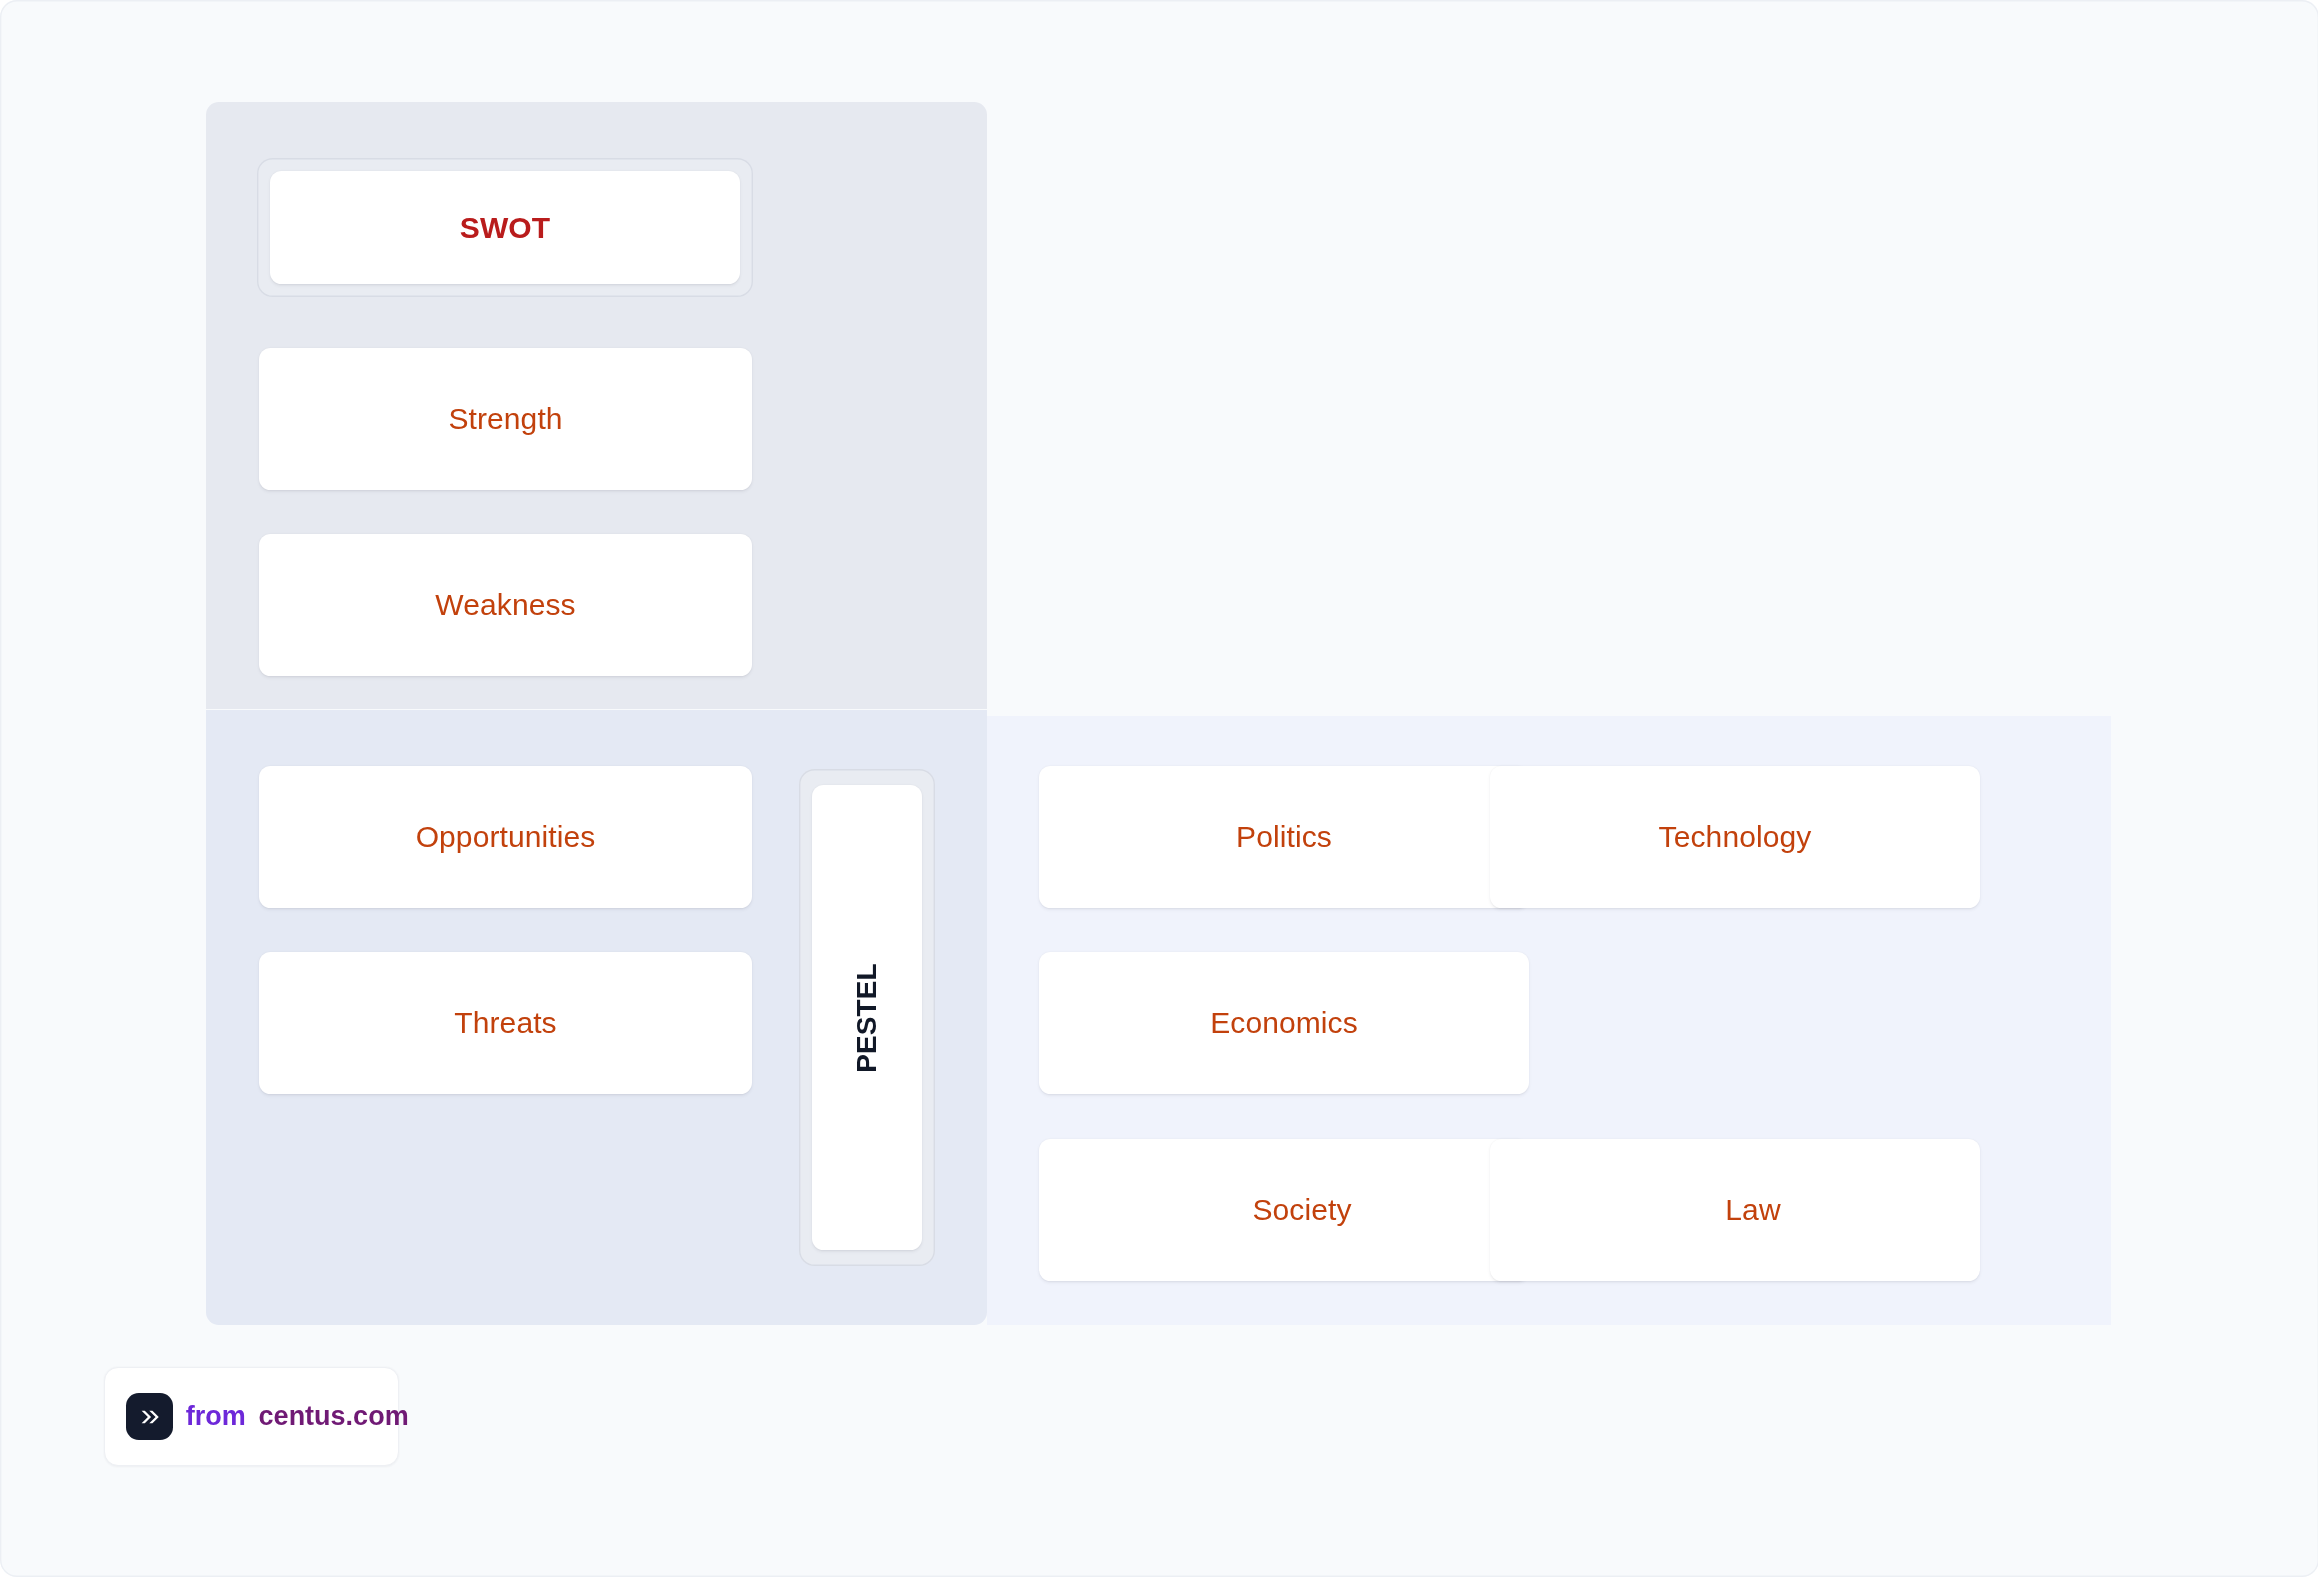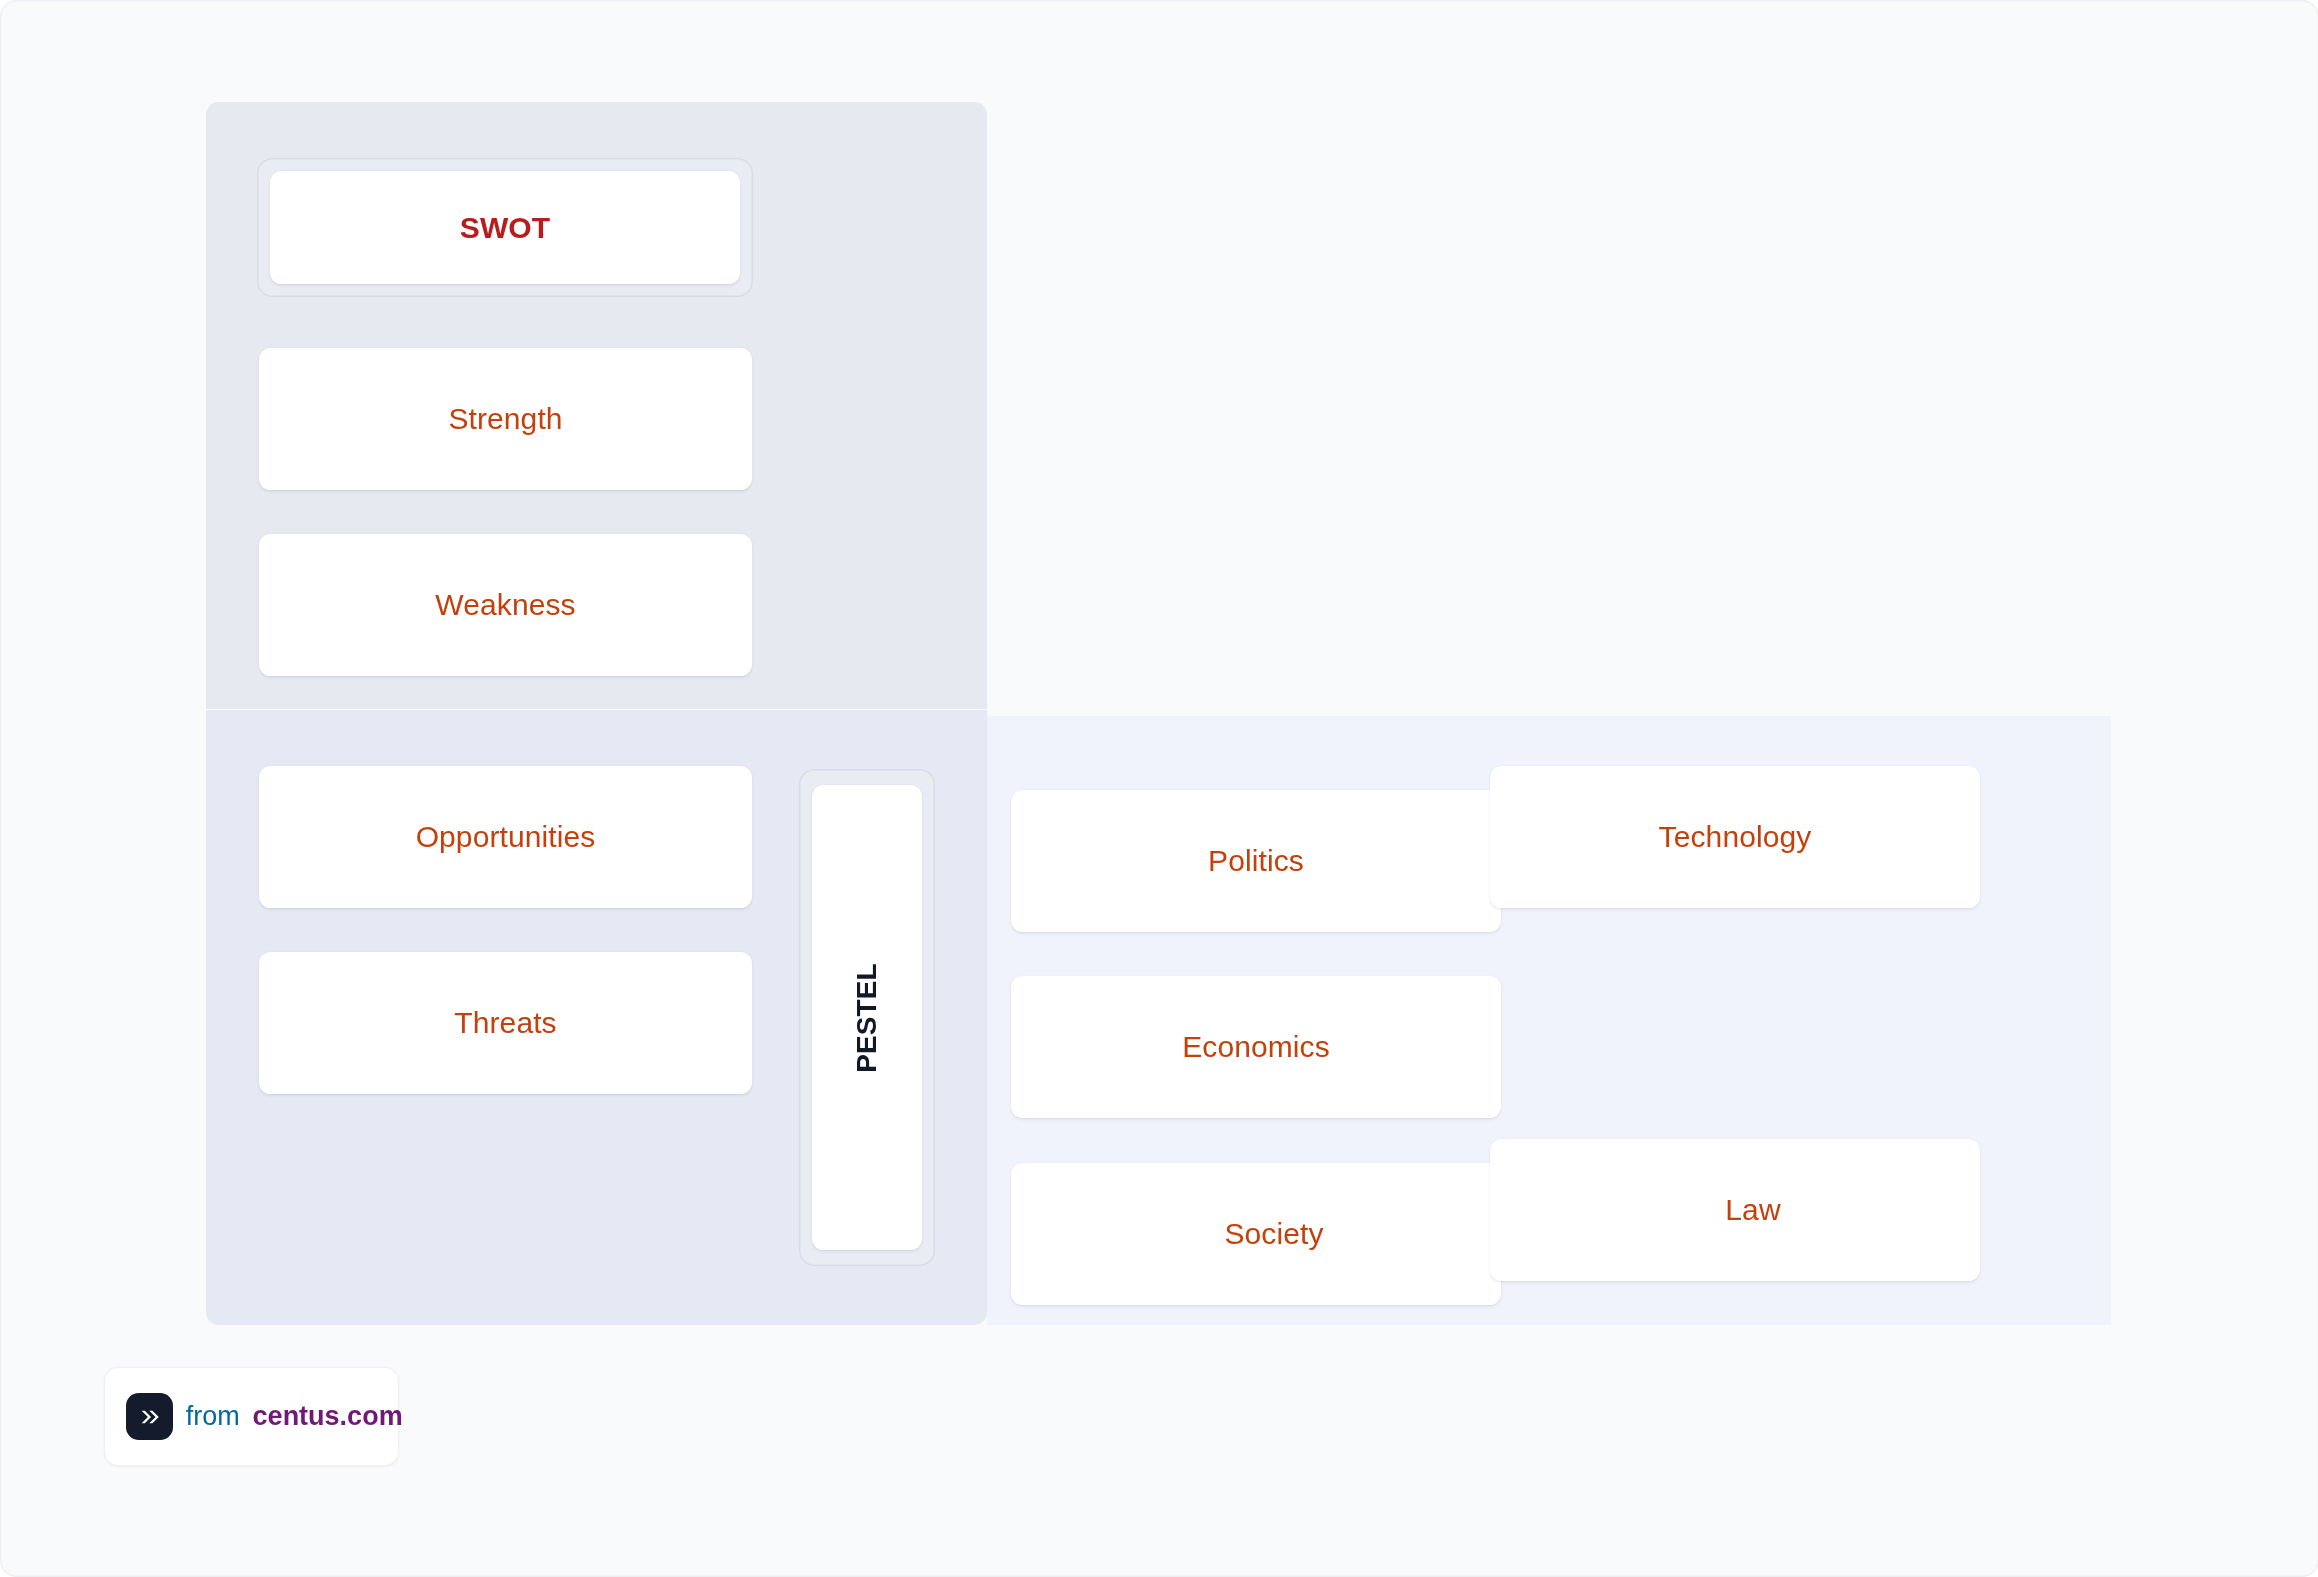--- a/index.html
+++ b/index.html
@@ -106,21 +106,21 @@
   }
   #card-pestel .card-label {
     transform: rotate(-90deg);
     font-weight: 700;
     color: #111827;
     font-size: 28px;
   }
 
   
   .grid-card { width: 490px; height: 142px; }
-  .col-a { left: 1011px; margin-top: 24px; }
+  .col-a { left: 1039px; }
   .col-b { left: 1490px; }
   .row-1 { top: 766px; }
   .row-2 { top: 952px; }
   .row-3 { top: 1139px; padding-left: 36px; }
 
   
   #footer-badge {
     position: absolute;
     left: 104px;
     top: 1367px;
@@ -142,22 +142,22 @@
     border-radius: 12.8px;
     background: #141b2d;
     display: flex;
     align-items: center;
     justify-content: center;
     flex: none;
   }
   #brand-logo svg { display: block; }
   .badge-from {
     font-size: 27px;
-    color: #0369a1;
-    font-weight: 400;
+    color: #6d28d9;
+    font-weight: 700;
   }
   .badge-domain {
     font-size: 27px;
     color: #701a75;
     font-weight: 700;
   }
 </style>
 </head>
 <body>
 

